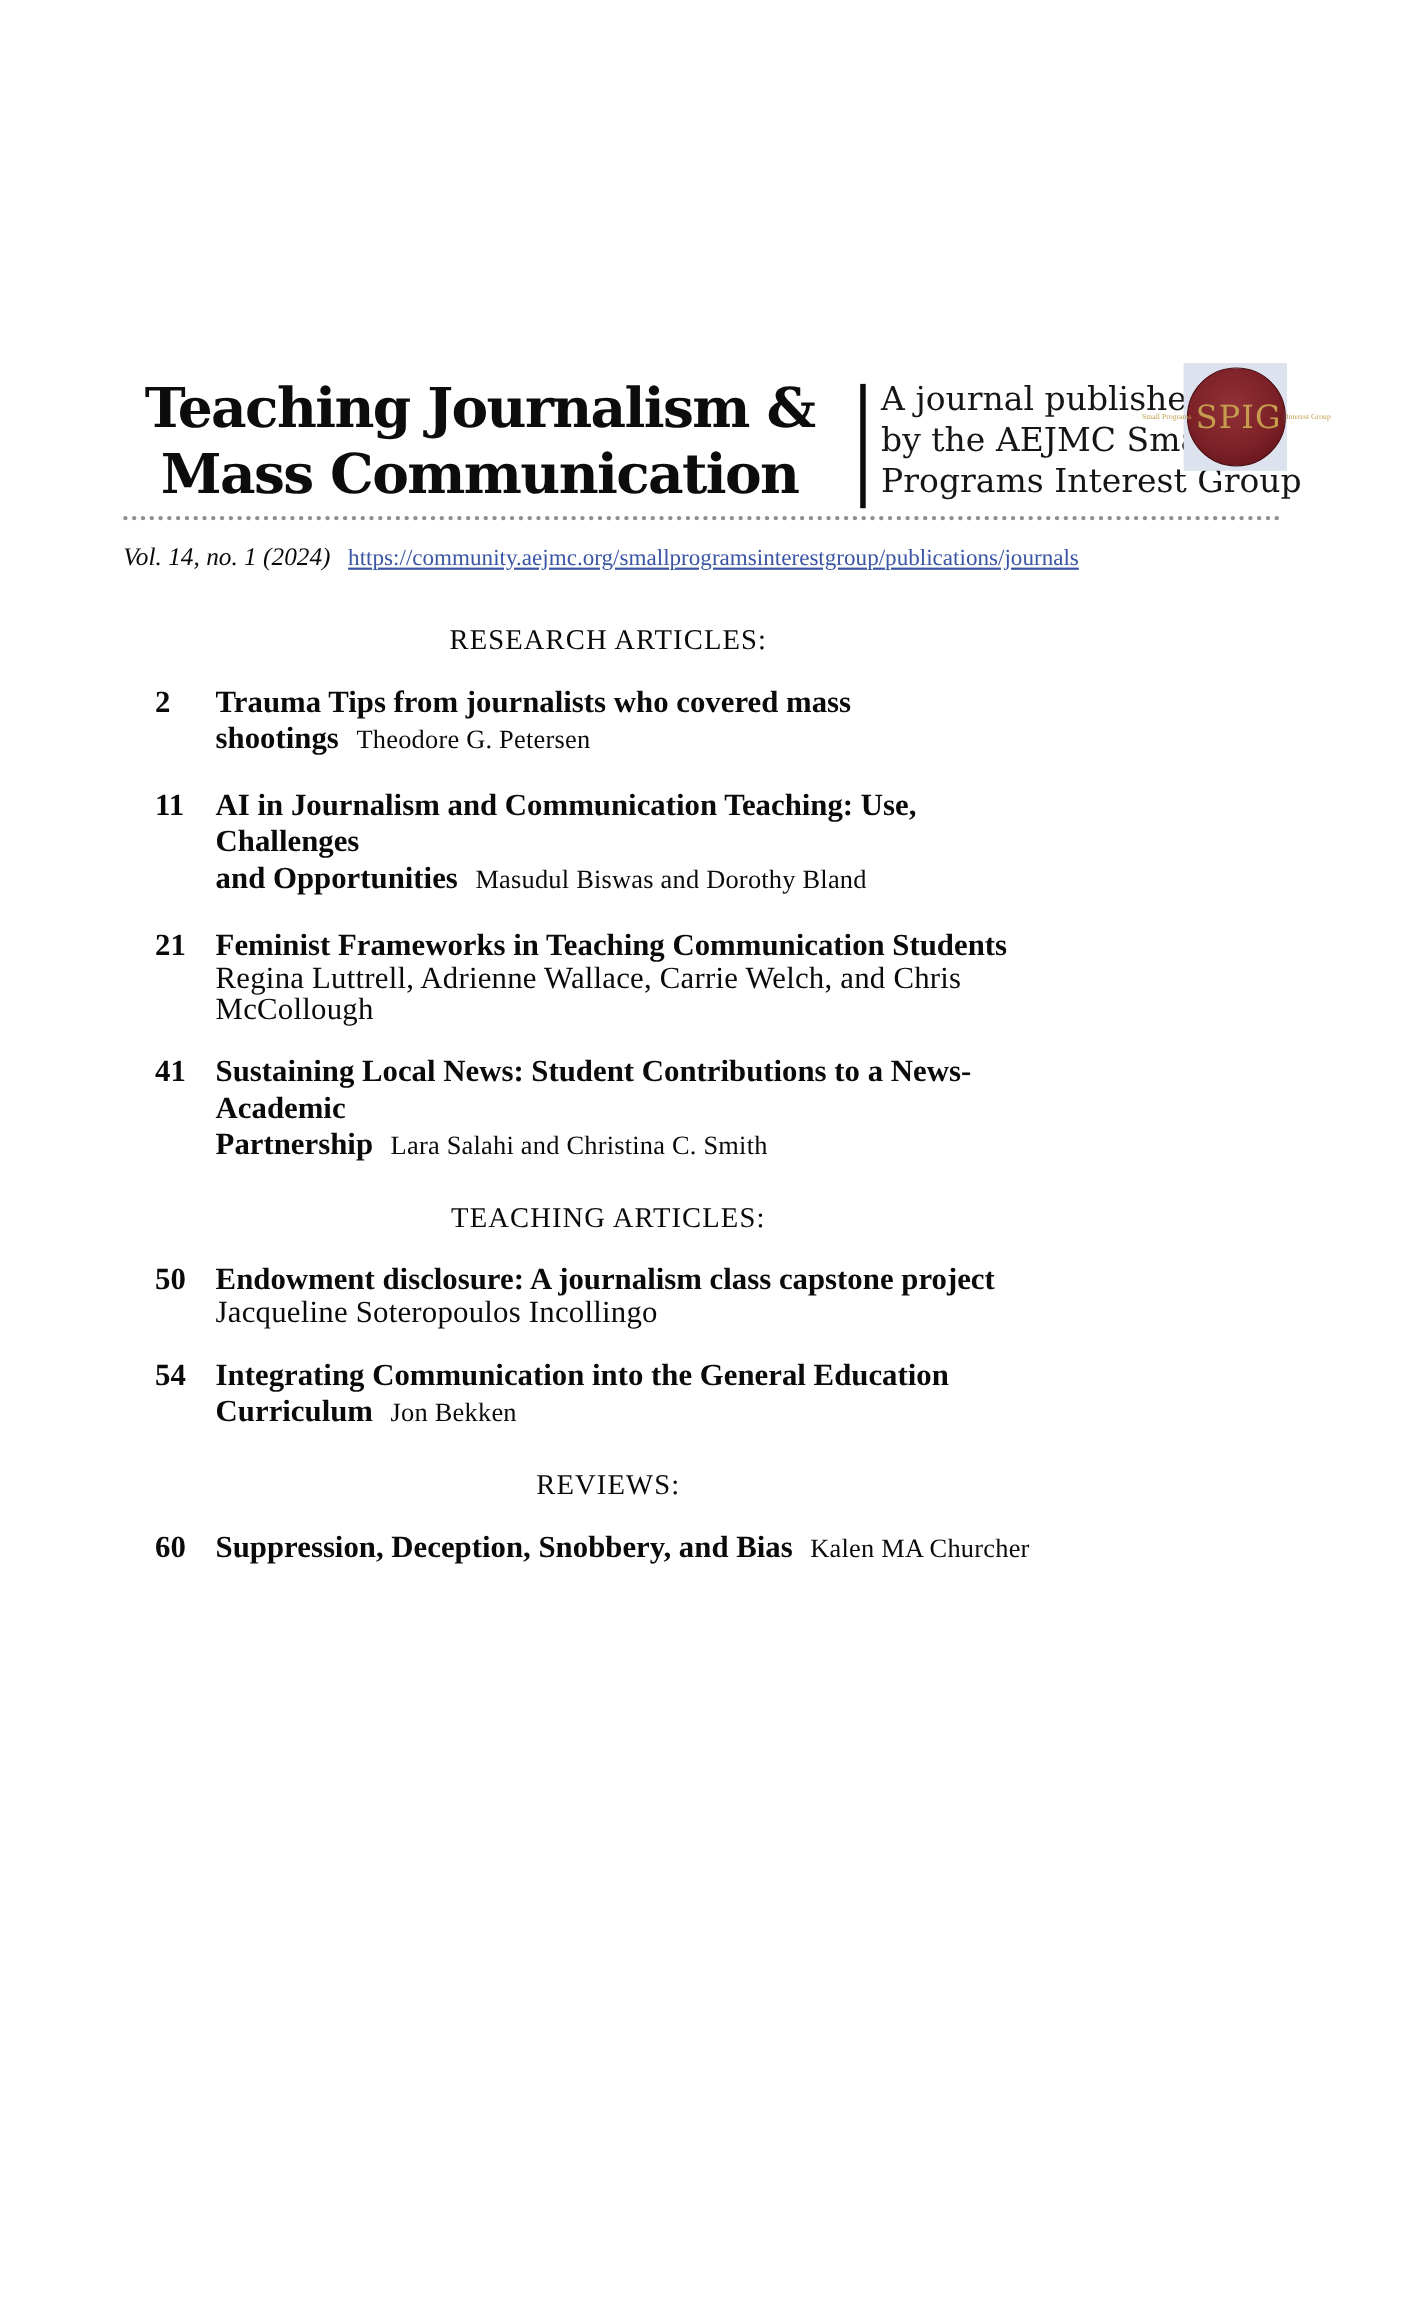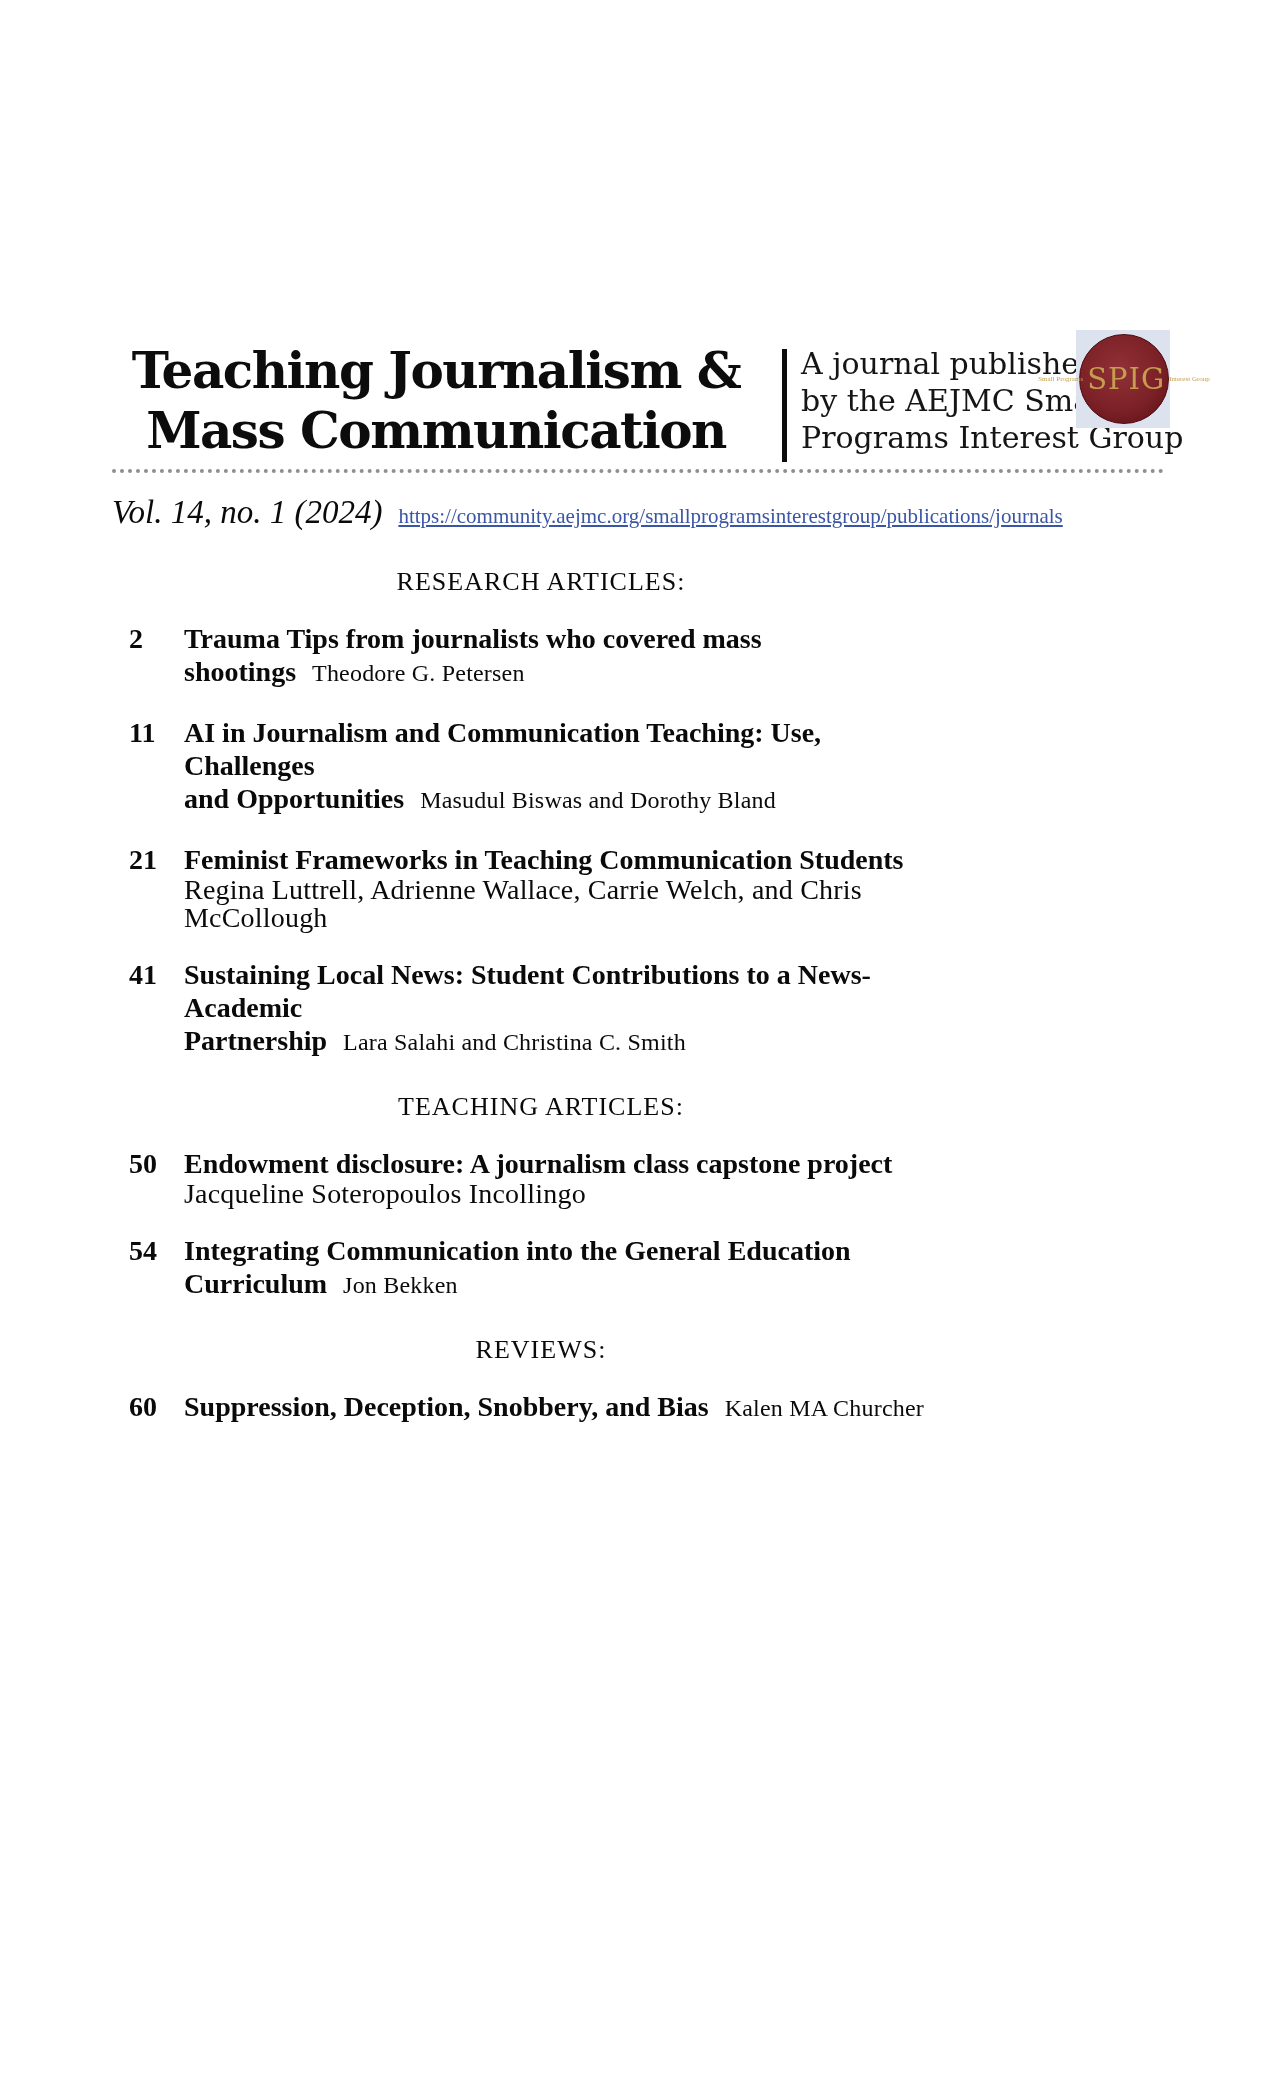--- a/index.html
+++ b/index.html
@@ -40,24 +40,24 @@
   .spig-acronym {
     font-family:"DejaVu Serif", serif; font-weight:normal; font-size:29px; line-height:30px;
     color:#c59d4e; letter-spacing:1px; margin:1px 0;
   }
   
   .dotted-rule {
     position:absolute; left:112px; top:469px; width:1052px; height:0;
     border-top:4px dotted #8f8f8f;
   }
   .issue-line { position:absolute; left:112px; top:494px; white-space:nowrap; }
-  .volume-label { font-style:italic; font-size:33px; color:#0a0a0a; }
+  .volume-label { font-style:italic; font-size:23px; color:#0a0a0a; }
   .journal-url { font-size:21px; text-decoration:underline; margin-left:16px; }
   
-  .toc { position:absolute; left:4px; top:566px; width:1074px; padding:0 125px; box-sizing:border-box; }
+  .toc { position:absolute; left:16px; top:566px; width:1074px; padding:0 125px; box-sizing:border-box; }
   .section-heading {
     text-align:center; font-size:26px; line-height:32px; letter-spacing:1px;
     color:#0a0a0a; margin:32px 0 24px;
   }
   .section-heading:first-child { margin-top:0; }
   .toc-item { display:flex; margin:0 0 26px; }
   .pagenum { flex:0 0 55px; font-weight:bold; font-size:28px; line-height:33px; }
   .entry { flex:1 1 auto; }
   .title-line { font-size:28px; line-height:33px; font-weight:bold; }
   .authors-inline { font-weight:normal; font-size:24px; margin-left:16px; letter-spacing:0.2px; }

